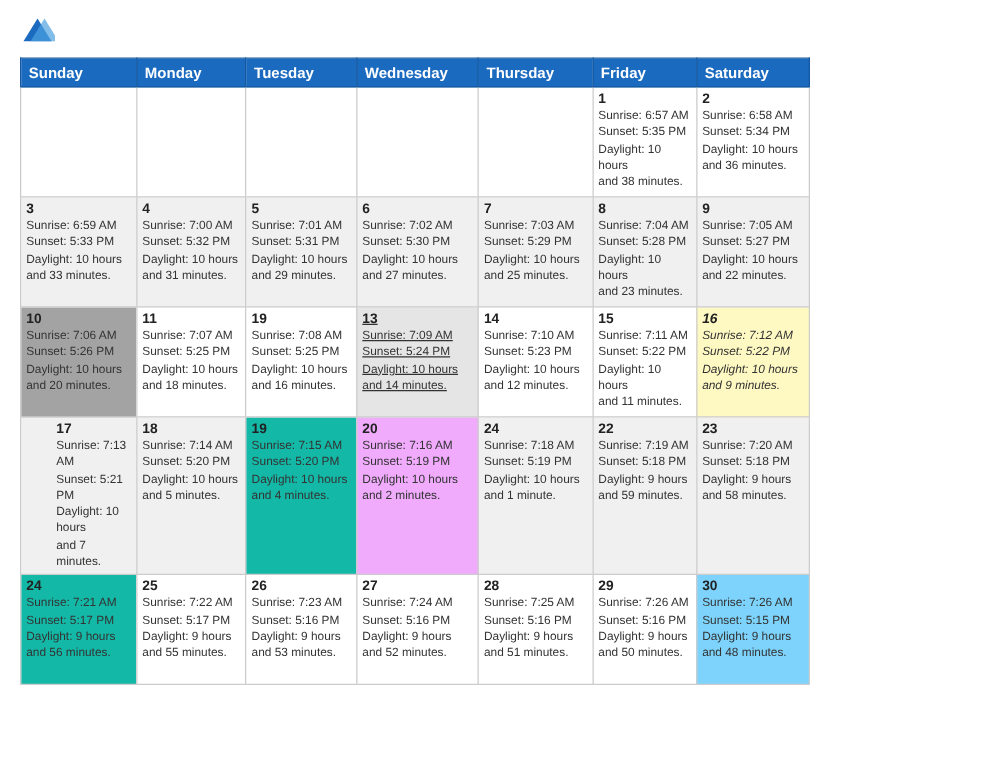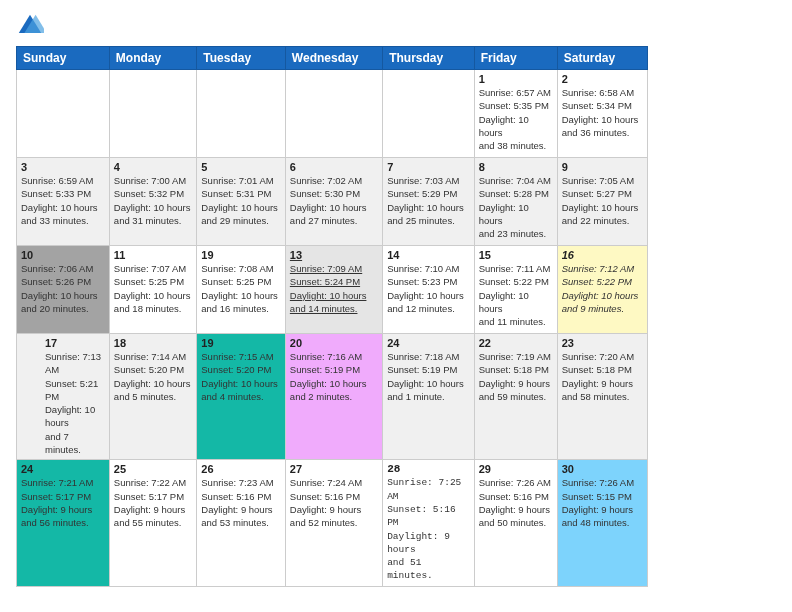--- a/index.html
+++ b/index.html
@@ -239,21 +239,21 @@
             <div class="day-info">Sunrise: 7:22 AM<br>Sunset: 5:17 PM<br>Daylight: 9 hours<br>and 55 minutes.</div>
           </td>
           <td style="background: rgb(255, 255, 255);">
             <span class="day-num">26</span>
             <div class="day-info">Sunrise: 7:23 AM<br>Sunset: 5:16 PM<br>Daylight: 9 hours<br>and 53 minutes.</div>
           </td>
           <td style="background: rgb(255, 255, 255);">
             <span class="day-num">27</span>
             <div class="day-info">Sunrise: 7:24 AM<br>Sunset: 5:16 PM<br>Daylight: 9 hours<br>and 52 minutes.</div>
           </td>
-          <td style="background: rgb(255, 255, 255); font-family: Liberation Mono, monospace;">
+          <td style="background: rgb(255, 255, 255);">
             <span class="day-num">28</span>
             <div class="day-info">Sunrise: 7:25 AM<br>Sunset: 5:16 PM<br>Daylight: 9 hours<br>and 51 minutes.</div>
           </td>
           <td style="background: rgb(255, 255, 255);">
             <span class="day-num">29</span>
             <div class="day-info">Sunrise: 7:26 AM<br>Sunset: 5:16 PM<br>Daylight: 9 hours<br>and 50 minutes.</div>
           </td>
           <td style="background: #7dd3fc;">
             <span class="day-num">30</span>
             <div class="day-info">Sunrise: 7:26 AM<br>Sunset: 5:15 PM<br>Daylight: 9 hours<br>and 48 minutes.</div>

